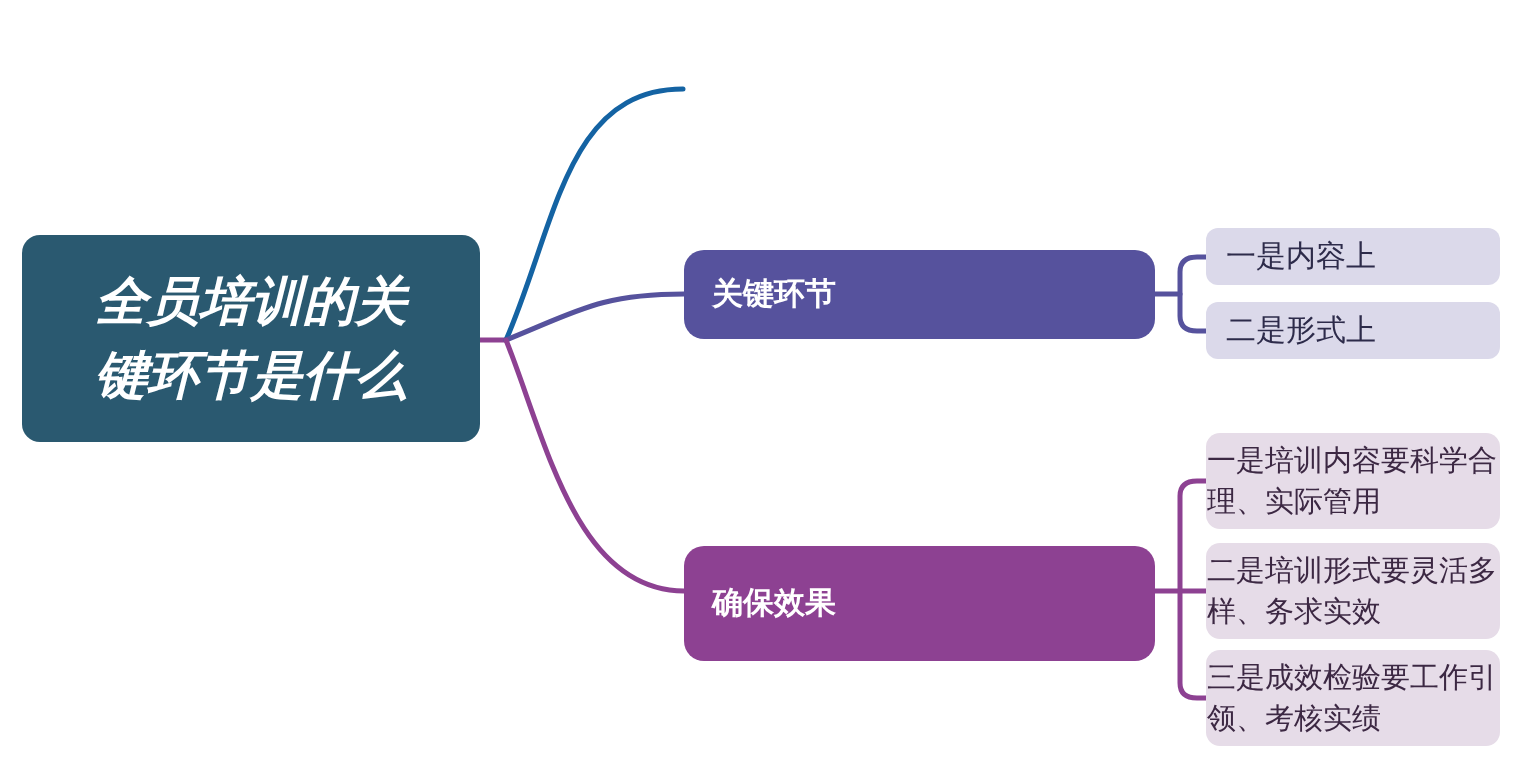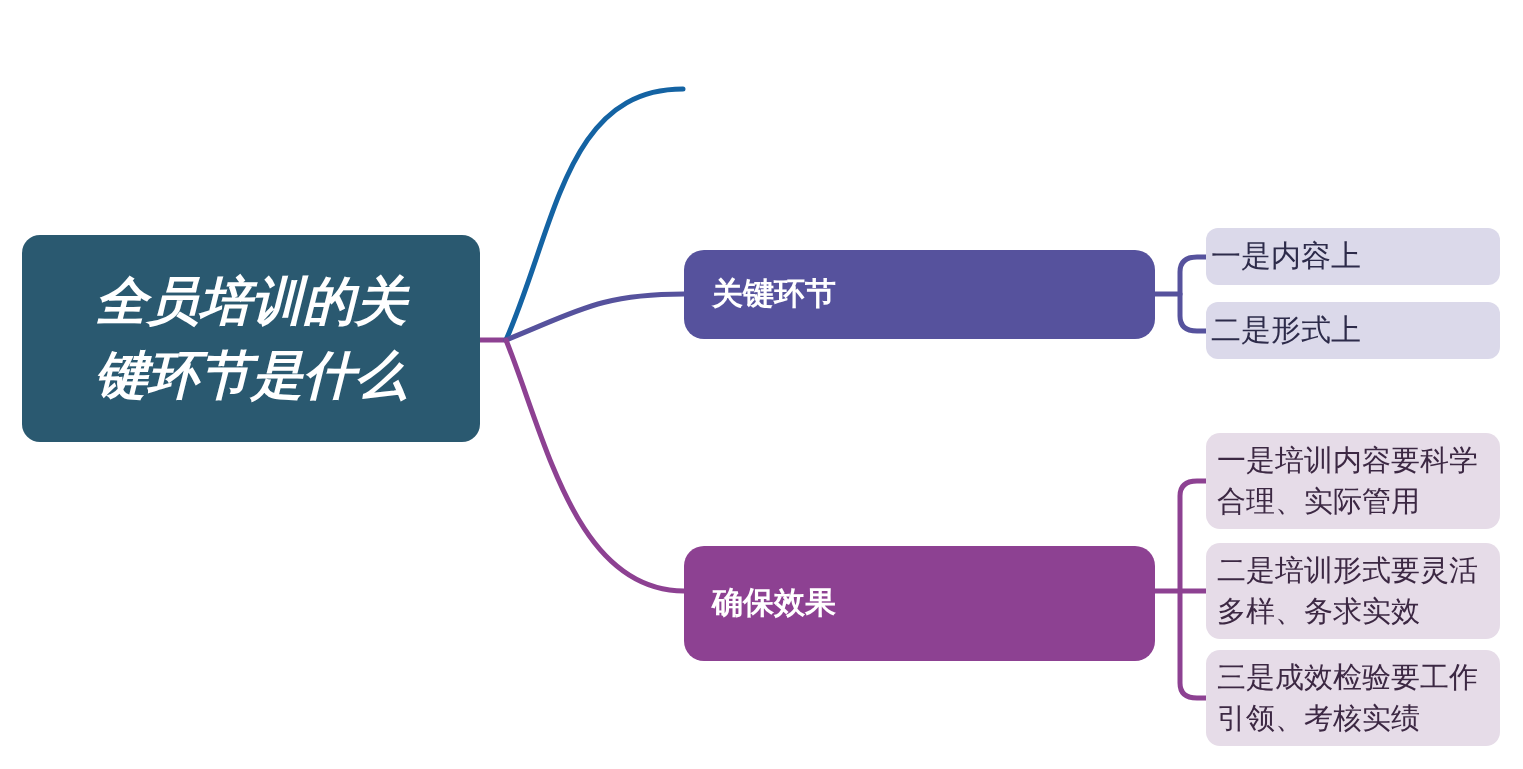--- a/index.html
+++ b/index.html
@@ -60,34 +60,34 @@
   .b3 { left: 684px; top: 546px; width: 471px; height: 115px;  background: #8D4192; }
 
   
   .mchild {
     left: 1206px;
     width: 294px; height: 57px;
     background: #DBD9EA;
     border-radius: 12px;
     color: #2D2B4A;
     font-size: 30px;
-    padding-left: 5px;
+    padding-left: 20px;
   }
   .mc1 { top: 228px; }
   .mc2 { top: 302px; }
 
   
   .bchild {
     left: 1206px;
     width: 294px; height: 96px;
     background: #E6DCE8;
     border-radius: 14px;
     color: #3C2843;
     font-size: 29px;
-    padding-left: 11px;
+    padding-left: 1px;
   }
   .bchild .label { line-height: 1.42; }
   .bc1 { top: 433px; }
   .bc2 { top: 543px; }
   .bc3 { top: 650px; }
 </style>
 </head>
 <body>
 
 <div class="canvas">

